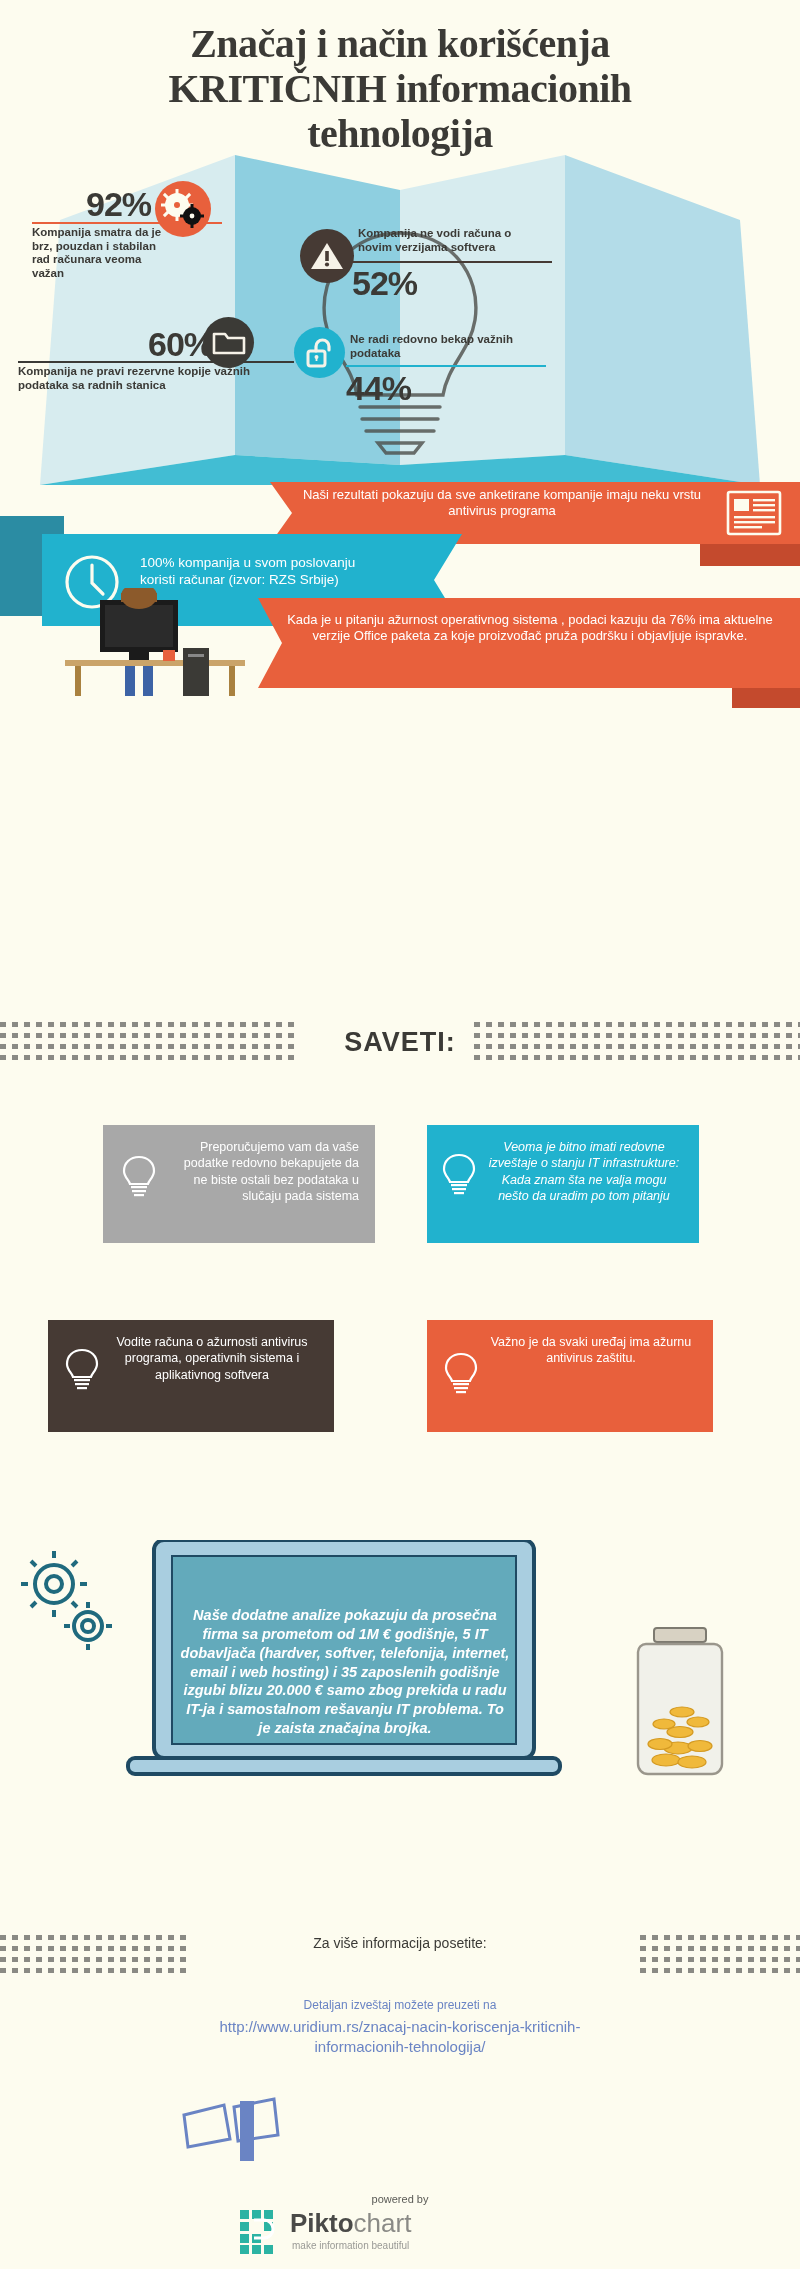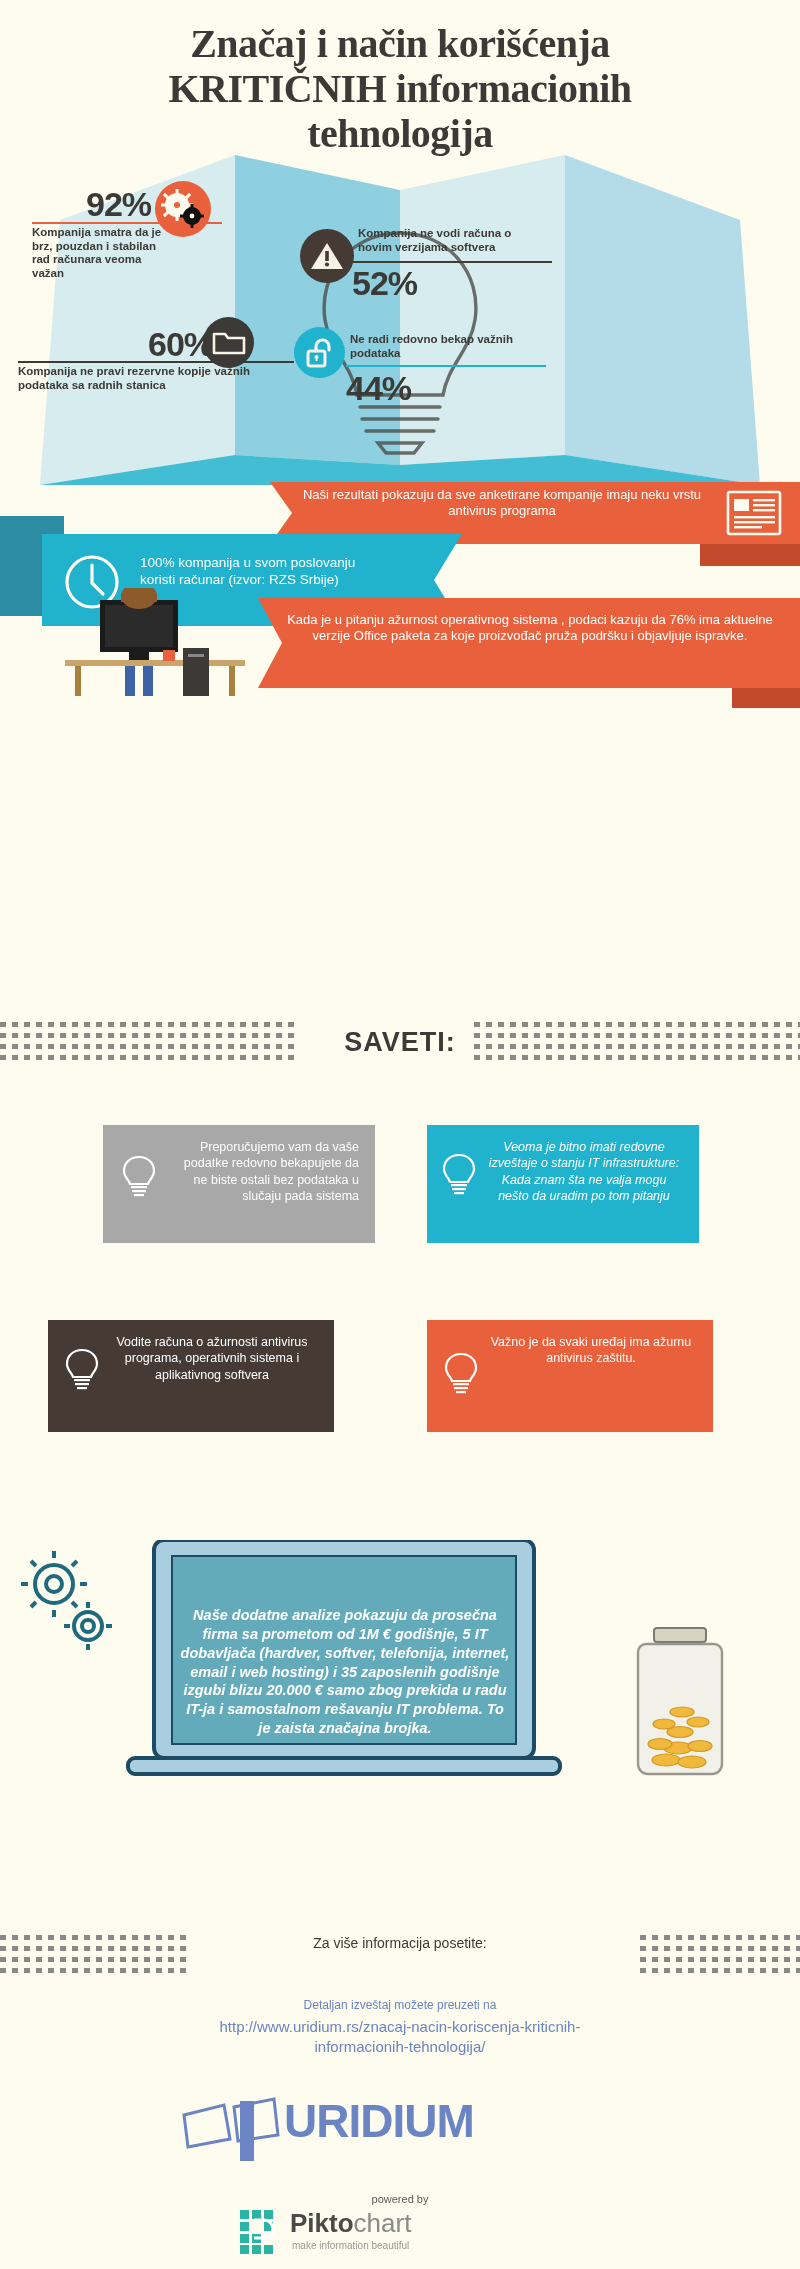--- a/index.html
+++ b/index.html
@@ -365,21 +365,20 @@
   <div class="foot-line" style="top:2018px; font-size:15px; color:#6a84c4;">http://www.uridium.rs/znacaj-nacin-koriscenja-kriticnih-</div>
   <div class="foot-line" style="top:2038px; font-size:15px; color:#6a84c4;">informacionih-tehnologija/</div>
 
   <svg style="position:absolute; left:178px; top:2095px;" width="110" height="72">
     <g fill="none" stroke="#6a84c4" stroke-width="3">
       <polygon points="6,20 46,10 52,44 10,52"></polygon>
       <polygon points="56,12 96,4 100,40 60,46"></polygon>
     </g>
     <rect x="62" y="6" width="14" height="60" fill="#6a84c4"></rect>
   </svg>
-  <div class="logo-word" style="position:absolute; left:284px; top:2094px;">URIDIUM</div>
 
   <div class="foot-line" style="top:2193px; font-size:11px; color:#5a5a56;">powered by</div>
   <svg style="position:absolute; left:240px; top:2210px;" width="44" height="44">
     <g fill="#2bb3a3">
       <rect x="0" y="0" width="9" height="9"></rect>
         <rect x="12" y="0" width="9" height="9"></rect>
       <rect x="24" y="0" width="9" height="9"></rect>
       <rect x="0" y="12" width="9" height="9"></rect>
         <rect x="24" y="12" width="9" height="9"></rect>
       <rect x="0" y="24" width="9" height="9"></rect>

